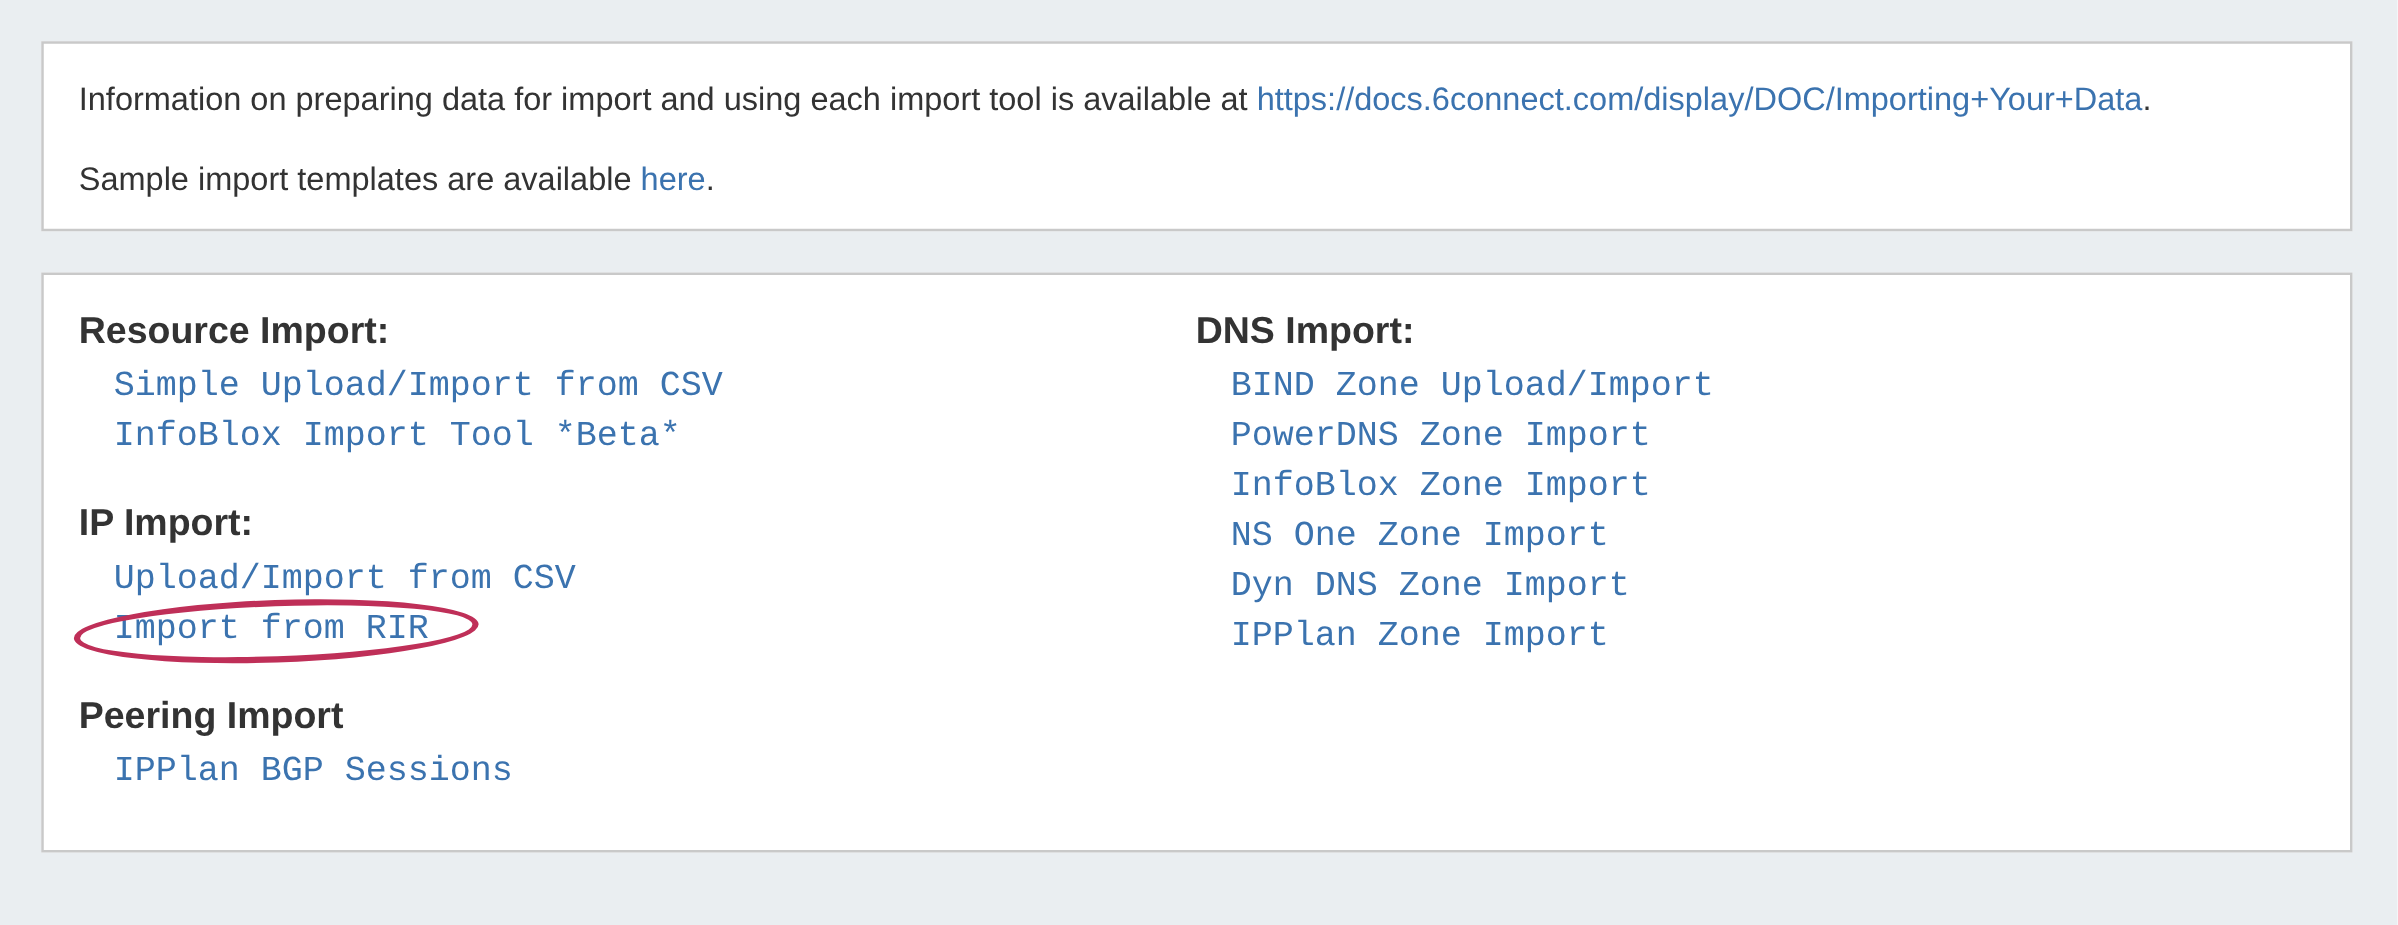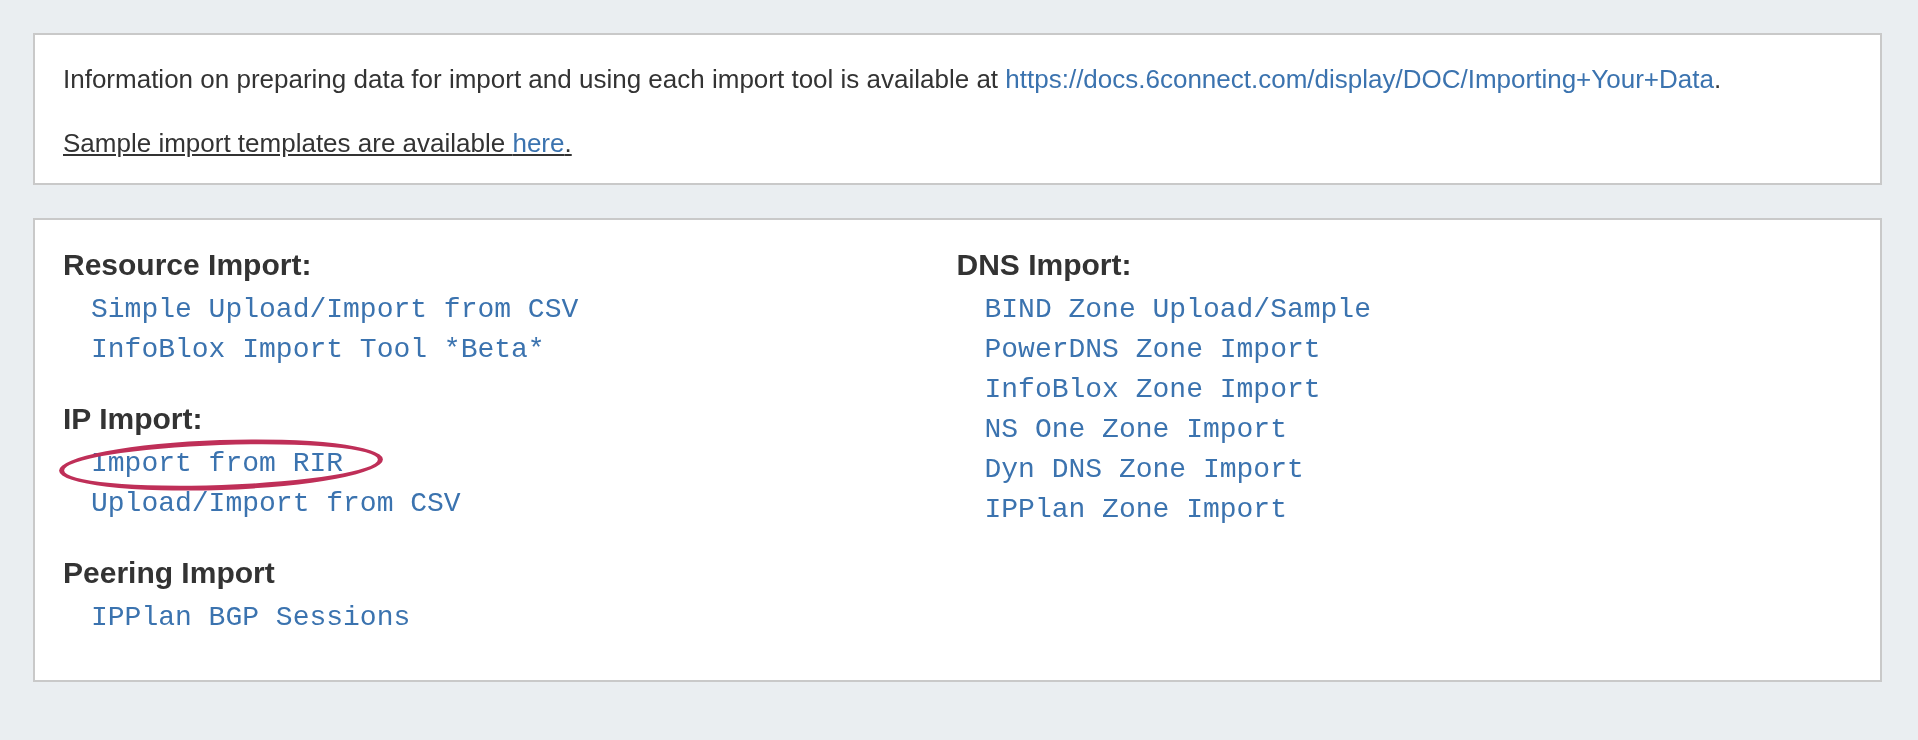--- a/index.html
+++ b/index.html
@@ -24,21 +24,21 @@
     border:2px solid var(--panel-border);
     margin-bottom:33px;
   }
   
   .info-panel{ padding:28px 40px 24px 28px; }
   .info-panel p{
     font-size:26px;
     line-height:32px;
     margin:0 0 32px 0;
   }
-  .info-panel p:last-child{ margin-bottom:0;text-decoration:underline; }
+  .info-panel p:last-child{ margin-bottom:0; }
   a{ color:var(--link); text-decoration:none; cursor:pointer; }
   
   .import-panel{
     padding:28px 30px 42px 28px;
     display:flex;
   }
   .col{ width:50%; }
   .import-heading{
     font-size:30px;
     line-height:34px;
@@ -82,45 +82,45 @@
         <a>Simple Upload/Import from CSV</a>
       </div>
       <div class="link-row">
         <a>InfoBlox Import Tool *Beta*</a>
       </div>
     </div>
 
     <div class="import-heading">IP Import:</div>
     <div class="links">
       <div class="link-row">
+        <a>Upload/Import from CSV</a>
+      </div>
+      <div class="link-row">
         <span class="circle-wrap">
           <a>Import from RIR</a>
           <span class="ellipse"></span>
         </span>
-      </div>
-      <div class="link-row">
-        <a>Upload/Import from CSV</a>
       </div>
     </div>
 
     <div class="import-heading">Peering Import</div>
     <div class="links">
       <div class="link-row">
         <a>IPPlan BGP Sessions</a>
       </div>
     </div>
 
   </div>
 
   <div class="col">
 
     <div class="import-heading">DNS Import:</div>
     <div class="links">
       <div class="link-row">
-        <a>BIND Zone Upload/Sample</a>
+        <a>BIND Zone Upload/Import</a>
       </div>
       <div class="link-row">
         <a>PowerDNS Zone Import</a>
       </div>
       <div class="link-row">
         <a>InfoBlox Zone Import</a>
       </div>
       <div class="link-row">
         <a>NS One Zone Import</a>
       </div>

